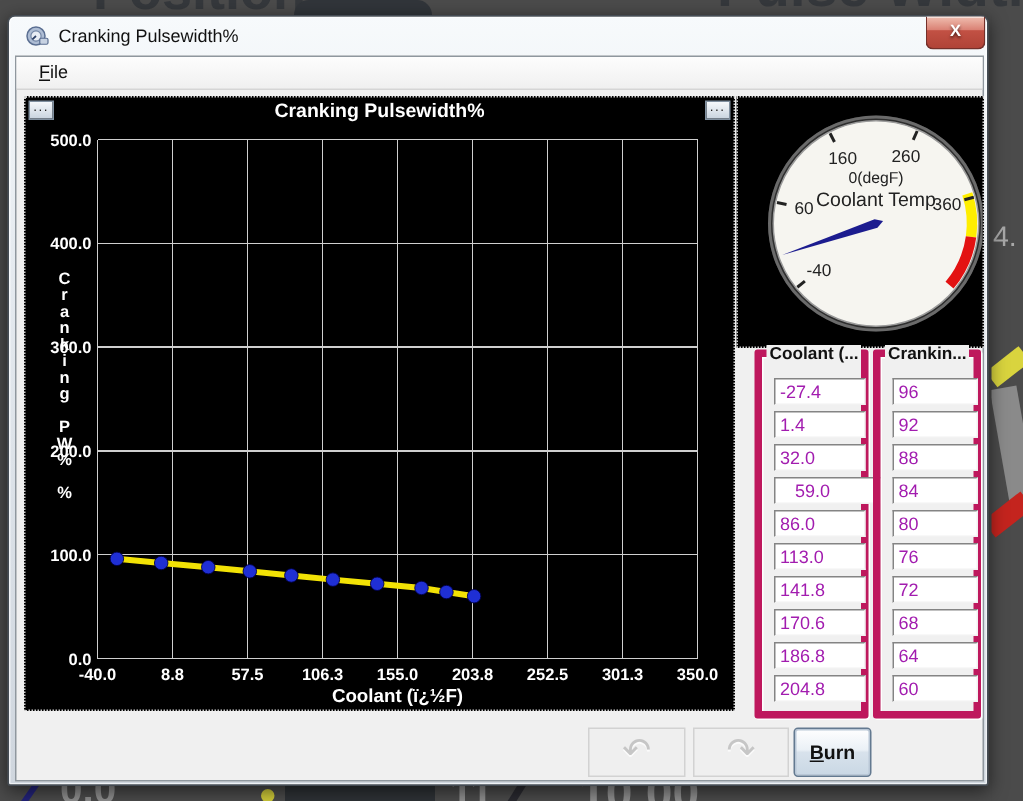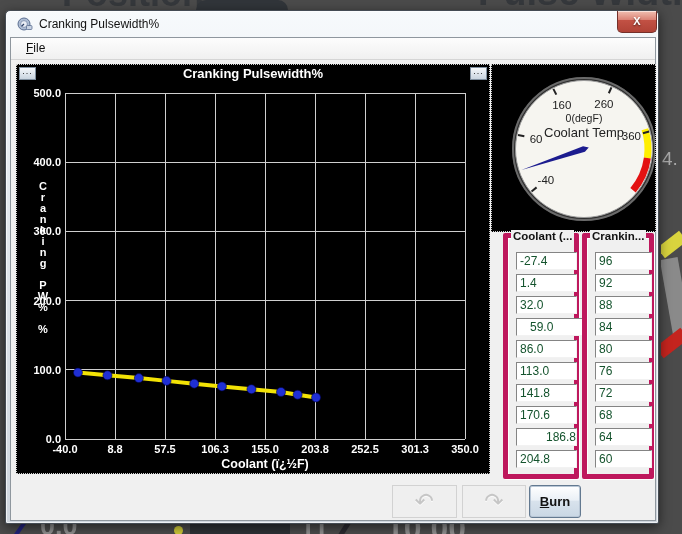--- a/index.html
+++ b/index.html
@@ -91,21 +91,21 @@
     border:5px solid #be185d;border-radius:2px;
     box-shadow:inset 1px 1px 0 #ffffff,1px 1px 0 #ffffff;box-sizing:border-box;
   }
   .coolant-box{left:492px;width:76px;}
   .cranking-box{left:571px;width:72px;}
   .group-title{
     position:absolute;top:-8px;left:3px;padding:0 2px;background:#f0f0f0;
     font-size:11.5px;font-weight:700;color:#111;white-space:nowrap;
   }
   .bin-input{
-    position:absolute;left:8px;height:16px;font-size:12px;color:#14532d;
+    position:absolute;left:8px;height:16px;font-size:12px;color:#a21caf;
     background:#fff;border:1px solid;border-color:#848484 #f2f2f2 #f2f2f2 #848484;
     padding:0 0 0 3px;margin:0;box-sizing:content-box;
     font-family:"Liberation Sans","DejaVu Sans",sans-serif;
   }
   
   .flat-btn{
     position:absolute;top:447px;height:33px;background:#efefef;
     border:1px solid #d2d2d2;box-sizing:border-box;text-align:center;cursor:default;
   }
   .undo-btn{left:381px;width:65px;} .redo-btn{left:451px;width:64px;}
@@ -256,21 +256,21 @@
       <span class="group-title">Coolant (...</span>
       <div id="coolant-list">
           <input type="text" class="bin-input" value="-27.4" style="top: 14px; width: 56px;">
           <input type="text" class="bin-input" value="1.4" style="top: 36px; width: 56px;">
           <input type="text" class="bin-input" value="32.0" style="top: 58px; width: 56px;">
           <input type="text" class="bin-input" value="59.0" style="top: 80px; width: 56px; padding-left: 13px;">
           <input type="text" class="bin-input" value="86.0" style="top: 102px; width: 56px;">
           <input type="text" class="bin-input" value="113.0" style="top: 124px; width: 56px;">
           <input type="text" class="bin-input" value="141.8" style="top: 146px; width: 56px;">
           <input type="text" class="bin-input" value="170.6" style="top: 168px; width: 56px;">
-          <input type="text" class="bin-input" value="186.8" style="top: 190px; width: 56px; text-align: right;">
+          <input type="text" class="bin-input" value="186.8" style="top: 190px; width: 56px;">
           <input type="text" class="bin-input" value="204.8" style="top: 212px; width: 56px;">
         </div>
     </div>
     <div class="group-box cranking-box">
       <span class="group-title">Crankin...</span>
       <div id="cranking-list">
           <input type="text" class="bin-input" value="96" style="top: 14px; width: 52px;">
           <input type="text" class="bin-input" value="92" style="top: 36px; width: 52px;">
           <input type="text" class="bin-input" value="88" style="top: 58px; width: 52px;">
           <input type="text" class="bin-input" value="84" style="top: 80px; width: 52px;">

